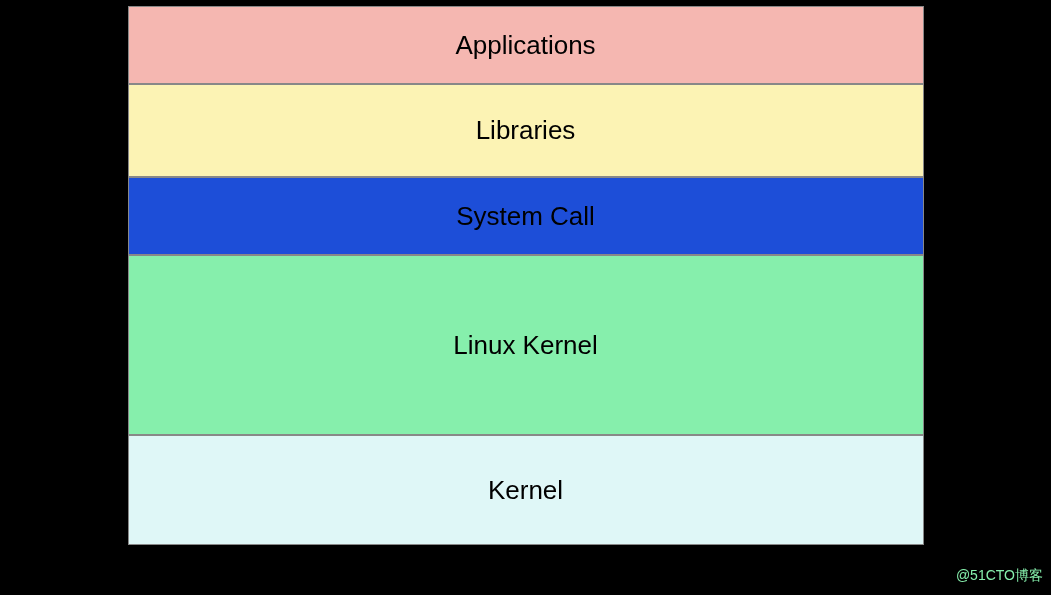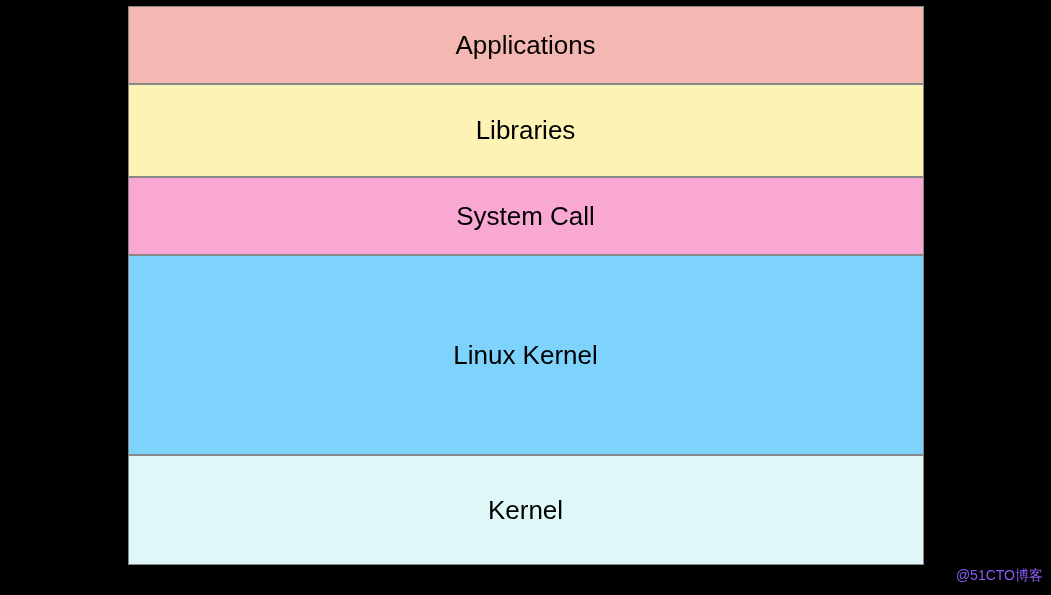--- a/index.html
+++ b/index.html
@@ -34,36 +34,36 @@
     }
     .layer-applications {
       background: #f5b7b1;
       height: 78px;
     }
     .layer-libraries {
       background: #fcf3b4;
       height: 93px;
     }
     .layer-systemcall {
-      background: #f9a8d4;
+      background: #1d4ed8;
       height: 78px;
     }
     .layer-kernel {
-      background: #7dd3fc;
-      height: 200px;
+      background: #86efac;
+      height: 180px;
     }
     .layer-device {
       background: #dff7f7;
       height: 110px;
     }
     .watermark {
       position: absolute;
       right: 8px;
       bottom: 10px;
-      color: #8b5cf6;
+      color: #86efac;
       font-size: 14px;
       font-family: Arial, "Microsoft YaHei", sans-serif;
     }
   </style>
 </head>
 <body>
 
 <div class="stack">
   <div class="layer layer-applications">
     <span>Applications</span>

